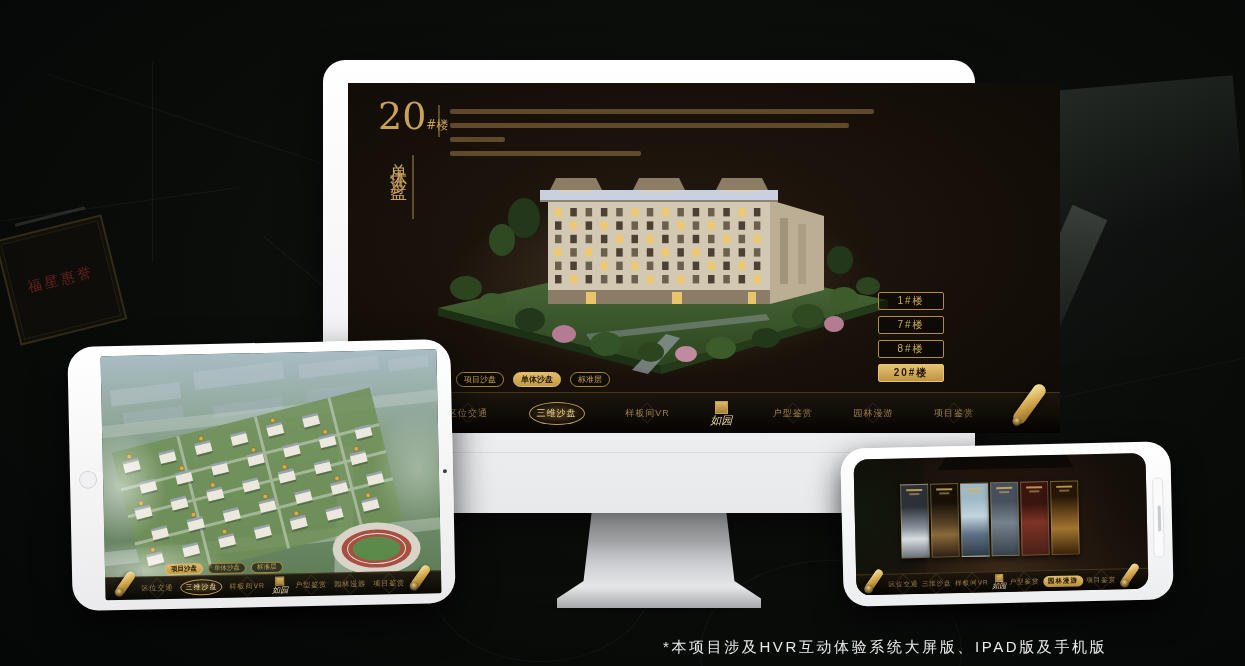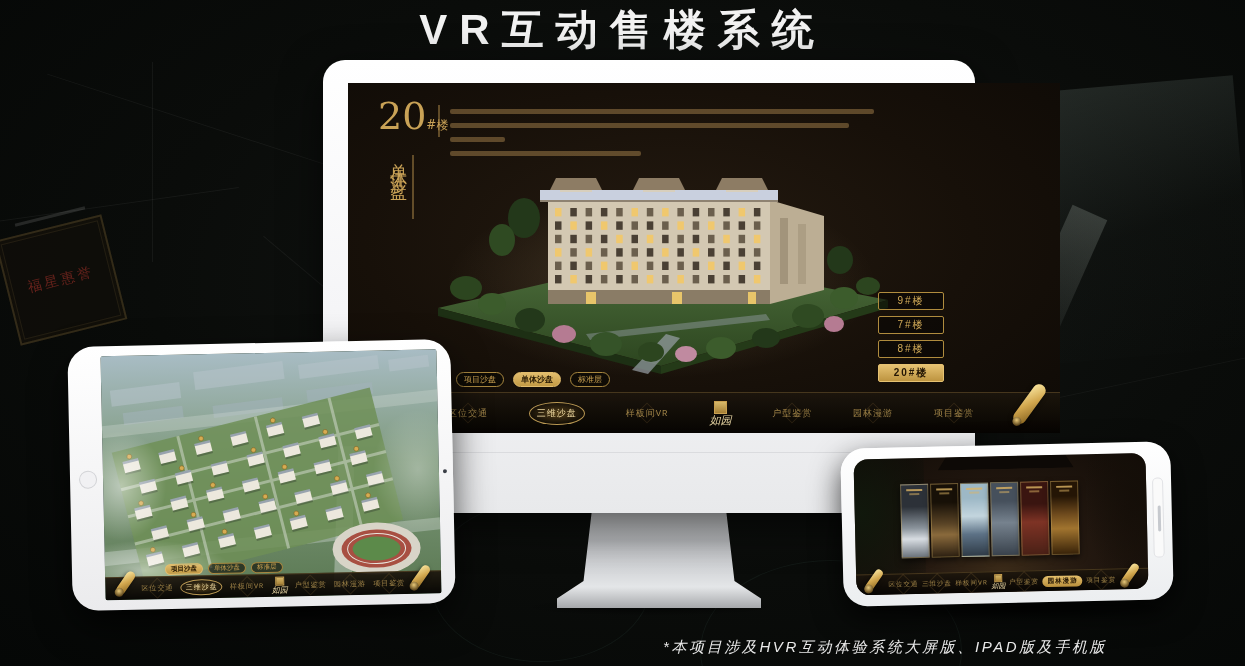--- a/index.html
+++ b/index.html
@@ -18,21 +18,21 @@
           border:2px solid rgba(120,100,55,.35);background:rgba(16,14,10,.72);
           box-shadow:inset 0 0 0 3px rgba(0,0,0,.5), inset 0 0 0 4px rgba(120,100,55,.2);
           display:flex;align-items:center;justify-content:center;}
   .plaque-text{color:rgba(160,48,40,.6);font-size:14px;letter-spacing:3px;font-family:"DejaVu Serif",serif;}
   .plaque-cap{position:absolute;left:14px;top:215px;width:72px;height:3px;background:rgba(255,255,255,.12);transform:rotate(-14deg);}
   .dev-shadow{position:absolute;border-radius:50%;background:radial-gradient(ellipse, rgba(0,0,0,.6), rgba(0,0,0,0) 70%);}
 
   
   .page-title{position:absolute;top:2px;left:0;width:100%;text-align:center;color:#f2f2f2;
               font-size:42px;font-weight:bold;letter-spacing:12px;}
-  .footnote{position:absolute;left:663px;top:638px;color:#e9e9e9;font-size:15px;letter-spacing:2.6px;z-index:9;font-style:italic;}
+  .footnote{position:absolute;left:663px;top:638px;color:#e9e9e9;font-size:15px;letter-spacing:2.6px;z-index:9;}
 
   
   .monitor{position:absolute;left:323px;top:60px;width:652px;height:453px;z-index:2;}
   .monitor-bezel{position:absolute;inset:0;border-radius:22px;
                  background:linear-gradient(180deg,#ffffff 0%,#f5f5f7 55%,#e8e9eb 100%);
                  box-shadow:0 12px 40px rgba(0,0,0,.65);}
   .monitor-chin-line{position:absolute;left:4px;right:4px;top:392px;height:1px;background:#dadbde;}
   .m-stand{position:absolute;left:234px;top:452px;width:204px;height:96px;
            clip-path:polygon(17% 0%,83% 0%,87% 72%,100% 90%,100% 100%,0% 100%,0% 90%,13% 72%);
            background:linear-gradient(180deg,#d4d6d8 0%,#b7b9bc 30%,#cfd1d4 55%,#e4e6e8 78%,#a6a8ab 100%);}
@@ -60,21 +60,21 @@
   .m-tabs{position:absolute;left:108px;bottom:46px;display:flex;gap:9px;font-size:8px;z-index:5;}
   .i-tabs{position:absolute;left:60px;bottom:24px;display:flex;gap:5px;font-size:6.5px;z-index:5;}
   .i-tabs .mini-tab{padding:0 5px;border-radius:6px;}
 
   
   .d-bar{position:absolute;left:0;right:0;bottom:0;display:flex;align-items:center;justify-content:space-between;
          background:linear-gradient(rgba(28,21,12,.92),rgba(6,4,2,.97));border-top:1px solid rgba(190,150,80,.35);z-index:4;}
   .d-bar--monitor{height:40px;font-size:9px;padding:0 86px 0 100px;}
   .d-bar--ipad{height:22px;font-size:7px;padding:0 36px;}
   .d-bar--phone{height:20px;font-size:6.5px;padding:0 32px;}
-  .bar-item{position:relative;color:#9c8046;white-space:nowrap;letter-spacing:1px;cursor:pointer;font-family:Liberation Mono, monospace;}
+  .bar-item{position:relative;color:#9c8046;white-space:nowrap;letter-spacing:1px;cursor:pointer;}
   .bar-item::before{content:"";position:absolute;left:50%;top:50%;width:13px;height:13px;
                     transform:translate(-50%,-50%) rotate(45deg);border:1px solid rgba(190,150,80,.16);}
   .bar-item.active{color:#eed9a0;border:1px solid rgba(216,178,96,.85);border-radius:50%;
                    padding:4px 7px;background:radial-gradient(ellipse, rgba(140,105,40,.55), rgba(20,12,4,.1) 75%);}
   .bar-item.active::before{display:none;}
   .bar-item.pill{background:linear-gradient(#e5c06c,#b98f3c);color:#231503;border-radius:8px;
                  padding:1px 5px;font-weight:bold;}
   .bar-item.pill::before{display:none;}
   .d-bar--ipad .bar-item.active{padding:2px 4px;}
   .bar-logo{display:flex;flex-direction:column;align-items:center;color:#e6d4a3;line-height:1;}
@@ -135,21 +135,20 @@
   <div class="bgline" style="left:1000px;top:382px;width:260px;height:1px;transform:rotate(-12deg);background:rgba(255,255,255,.04);"></div>
   <div class="crv" style="left:430px;top:500px;width:220px;height:160px;"></div>
   <div class="crv" style="left:700px;top:560px;width:260px;height:180px;"></div>
   <div class="photo1"></div>
   <div class="photo1b"></div>
   <div class="plaque-cap"></div>
   <div class="plaque">
     <span class="plaque-text">福星惠誉</span>
   </div>
 
-  <div class="page-title">VR互动售楼系统</div>
 
   <div class="dev-shadow" style="left:80px;top:598px;width:360px;height:26px;"></div>
   <div class="dev-shadow" style="left:520px;top:598px;width:260px;height:18px;"></div>
   <div class="dev-shadow" style="left:860px;top:598px;width:320px;height:22px;"></div>
 
   <div class="monitor">
     <div class="m-stand"></div>
     <div class="monitor-bezel"></div>
     <div class="monitor-chin-line"></div>
 
@@ -307,21 +306,21 @@
         <ellipse cx="250" cy="216" rx="11" ry="8" fill="#c08aa0"></ellipse>
         <ellipse cx="285" cy="210" rx="15" ry="11" fill="#3c5c2c"></ellipse>
         <ellipse cx="330" cy="200" rx="14" ry="10" fill="#23381a"></ellipse>
         <ellipse cx="372" cy="178" rx="16" ry="12" fill="#2f4a22"></ellipse>
         <ellipse cx="398" cy="186" rx="10" ry="8" fill="#b57b92"></ellipse>
         <ellipse cx="408" cy="160" rx="14" ry="11" fill="#3c5c2c"></ellipse>
         <ellipse cx="432" cy="148" rx="12" ry="9" fill="#2c451f"></ellipse>
       </svg>
 
       <div class="m-floors">
-        <div class="floor-btn">9#楼</div>
+        <div class="floor-btn">1#楼</div>
         <div class="floor-btn">7#楼</div>
         <div class="floor-btn">8#楼</div>
         <div class="floor-btn selected">20#楼</div>
       </div>
 
       <div class="m-tabs">
         <div class="mini-tab">项目沙盘</div>
         <div class="mini-tab selected">单体沙盘</div>
         <div class="mini-tab">标准层</div>
       </div>

